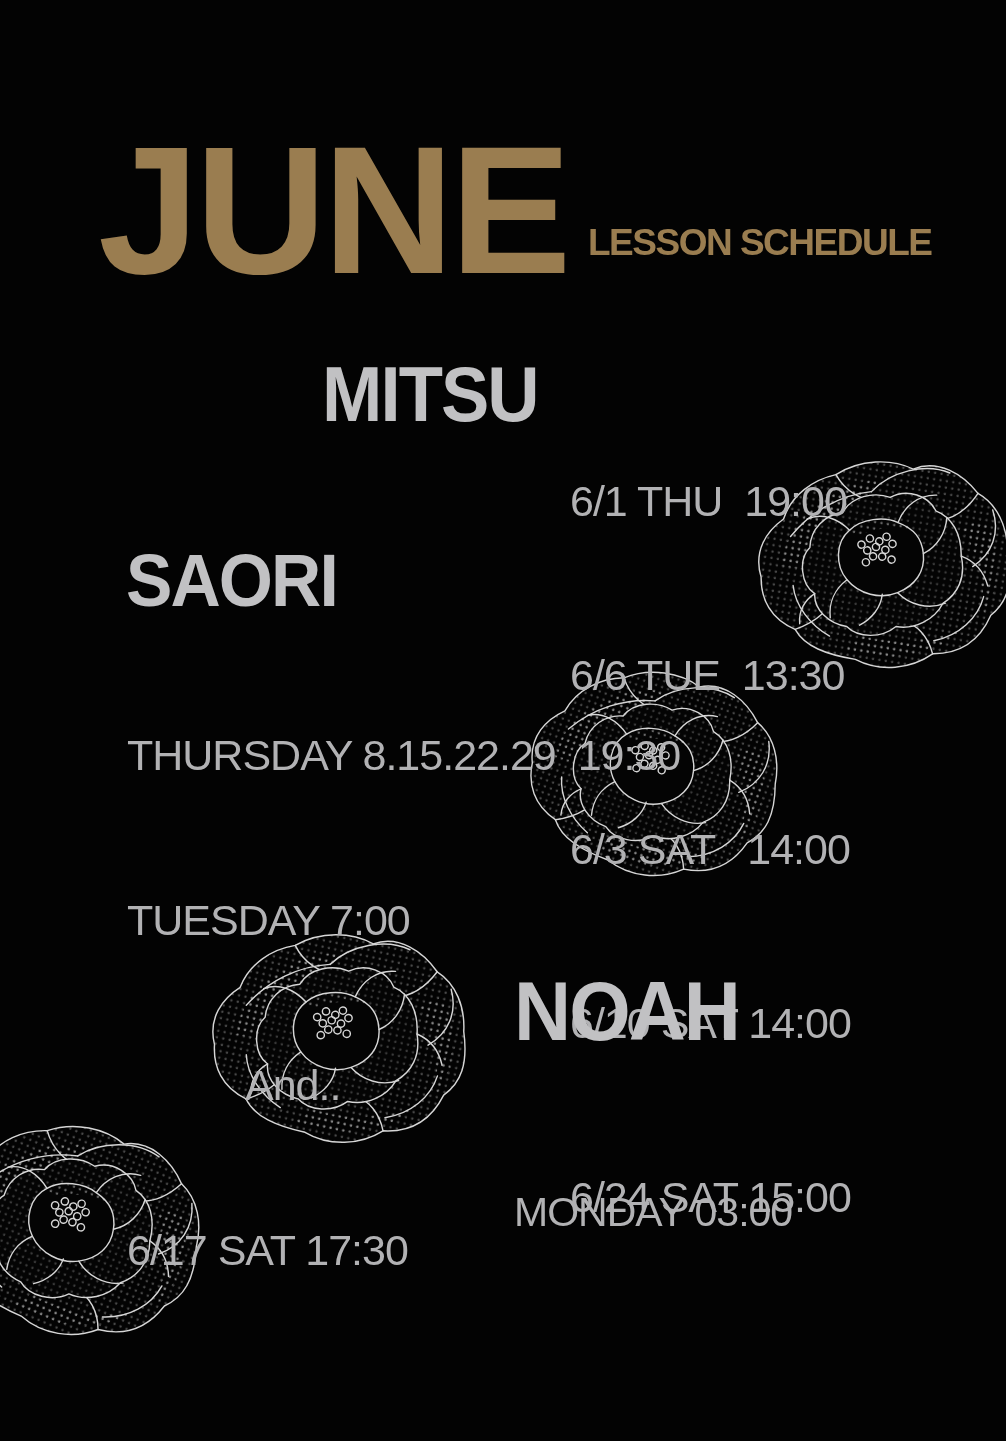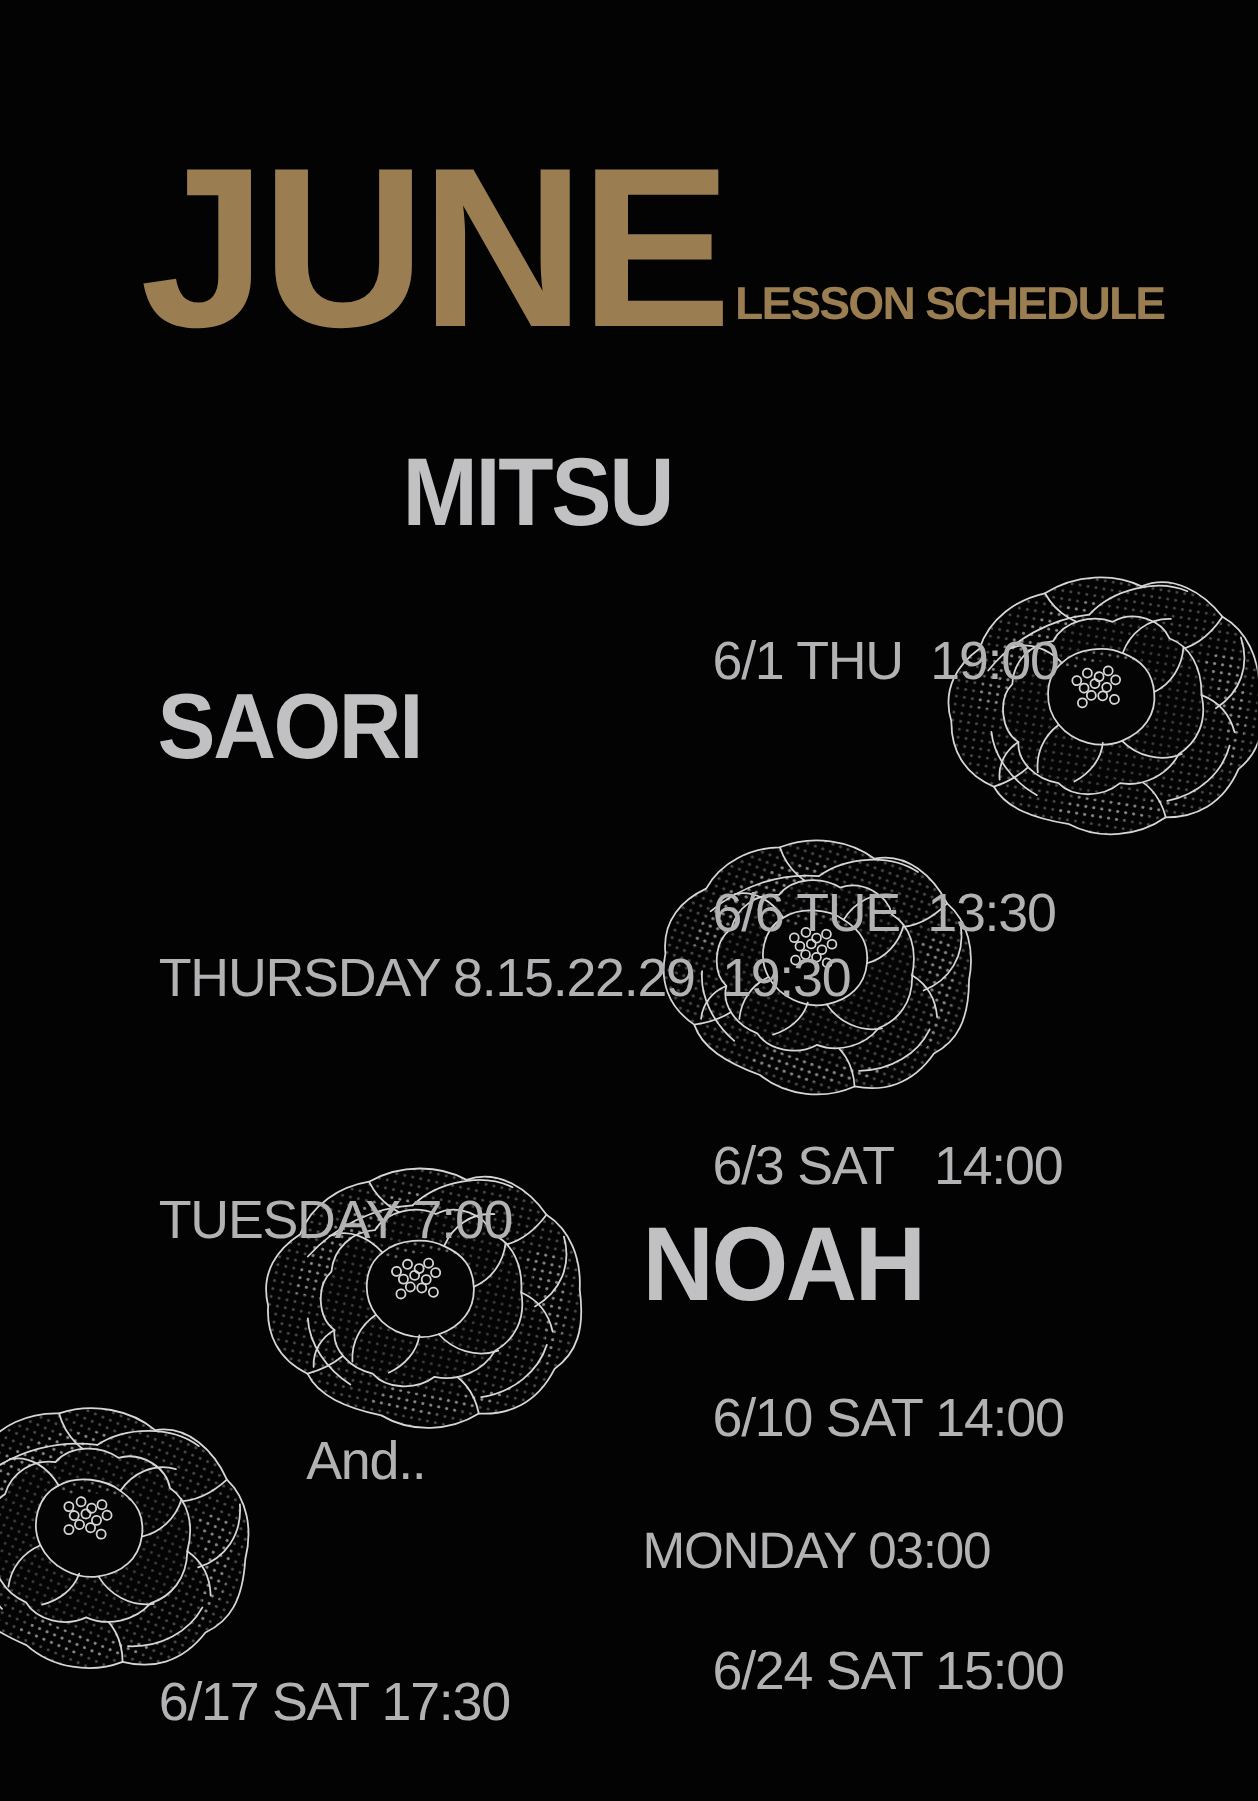--- a/index.html
+++ b/index.html
@@ -15,46 +15,45 @@
     background:var(--bg);
     position:relative;
     overflow:hidden;
     font-family:"Liberation Sans", sans-serif;
     color:var(--body);
   }
   .abs{position:absolute;white-space:pre;}
 
   
   .month-title{
-    left:98px; top:107px;
+    left:98px; top:119px;
     font-size:182px; font-weight:700; line-height:1;
     letter-spacing:-4px; color:var(--gold);
     z-index:3;
-    margin-left:14px;
   }
   .subtitle{
     left:588px; top:224px;
     font-size:37px; font-weight:700; line-height:1;
     letter-spacing:-1.5px; color:var(--gold);
     z-index:3;
   }
 
   
   .teacher-heading{
     font-weight:700; line-height:1; color:var(--heading);
     letter-spacing:-2px; z-index:3;
     transform:scaleX(0.94); transform-origin:left top;
   }
   .heading-mitsu{left:322px; top:356px; font-size:77px;}
   .heading-saori{left:126px; top:544px; font-size:74px;}
   .heading-noah{left:514px; top:969px; font-size:84px;}
 
   
   .sched{z-index:3; color:var(--body); font-weight:400;}
-  .sched .line{white-space:pre; letter-spacing:-1px;margin-top:28px;}
+  .sched .line{white-space:pre; letter-spacing:-1px;}
   .sched-mitsu{left:570px; top:356px; font-size:43px; line-height:58px;}
   .sched-saori{left:127px; top:618px; font-size:43px; line-height:55px;}
   .sched-noah{left:514px; top:1060px; font-size:41px; line-height:61px;}
   .sched-saori .indent{padding-left:118px;}
 
   
   .roses{position:absolute; left:0; top:0; z-index:1; pointer-events:none;}
   .rs{fill:none; stroke:var(--roseline); stroke-width:1.1;
       stroke-linecap:round; stroke-linejoin:round;}
   .rf-dots{fill:url(#ht); stroke:none; opacity:.38;}

